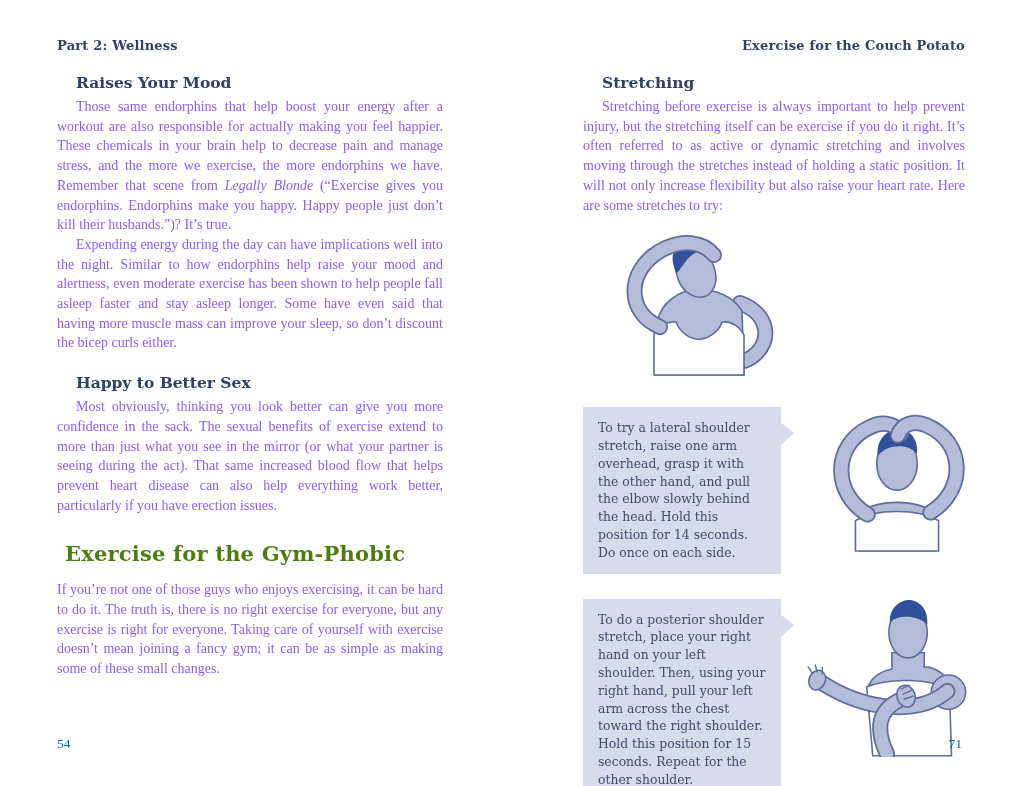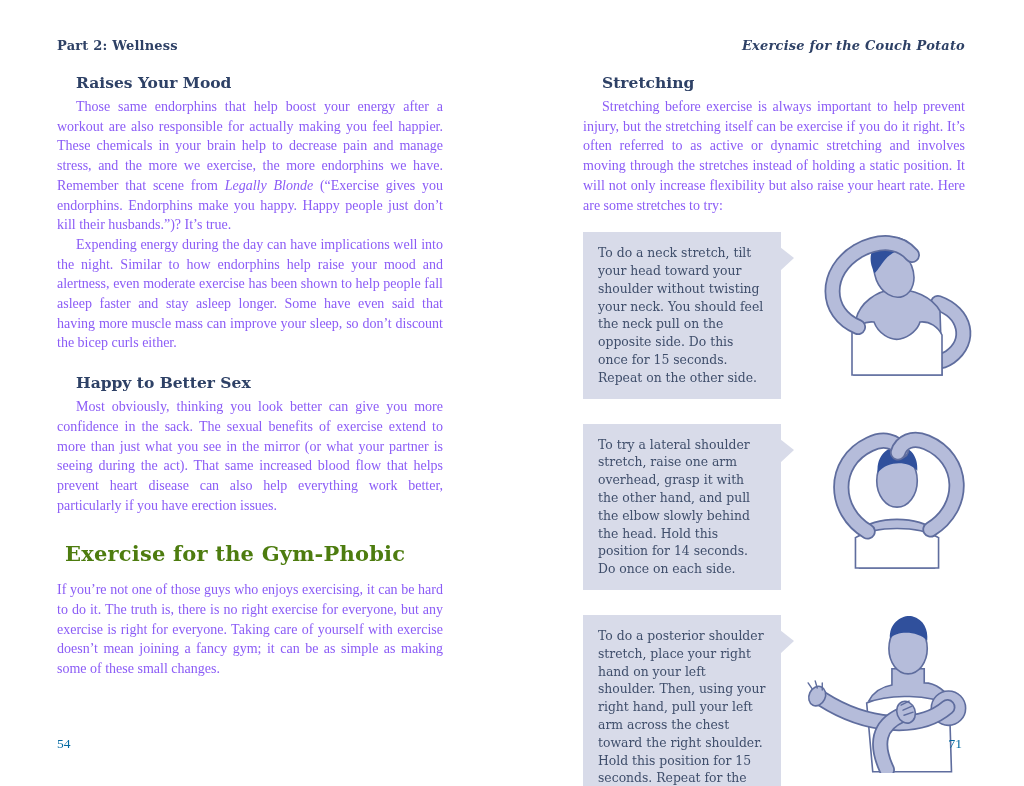--- a/index.html
+++ b/index.html
@@ -8,21 +8,21 @@
     font-family:"Liberation Serif", serif;color:#4a5874;overflow:hidden;
   }
   
   .col-left{position:absolute;left:57px;top:38px;width:386px;}
   .col-right{position:absolute;left:583px;top:38px;width:422px;}
   
   .running-header{
     font-family:"DejaVu Serif", serif;font-weight:bold;font-size:13px;
     color:#2e4166;letter-spacing:.2px;
   }
-  .running-header.right{text-align:right;padding-right:40px;font-style:italic;}
+  .running-header.right{text-align:right;padding-right:40px;}
   
   .section-heading{
     font-family:"DejaVu Serif", serif;font-weight:bold;font-size:15.5px;
     color:#2e4166;padding-left:19px;margin:20px 0 5px 0;
   }
   .chapter-heading{
     font-family:"DejaVu Serif", serif;font-weight:bold;font-size:21px;
     color:#4d7c0f;margin:26px 0 14px 8px;letter-spacing:.2px;
   }
   
@@ -83,24 +83,20 @@
     <p class="para">If you’re not one of those guys who enjoys exercising, it can be hard to do it. The truth is, there is no right exercise for everyone, but any exercise is right for everyone. Taking care of yourself with exercise doesn’t mean joining a fancy gym; it can be as simple as making some of these small changes.</p>
   </div>
 
   <div class="col-right">
     <div class="running-header right">Exercise for the Couch Potato</div>
 
     <div class="section-heading">Stretching</div>
     <p class="para indent">Stretching before exercise is always important to help prevent injury, but the stretching itself can be exercise if you do it right. It’s often referred to as active or dynamic stretching and involves moving through the stretches instead of holding a static position. It will not only increase flexibility but also raise your heart rate. Here are some stretches to try:</p>
 
     <div class="stretch-row first">
-      <div class="callout">
-        <span>To do a neck stretch, tilt your head toward your shoulder without twisting your neck. You should feel the neck pull on the opposite side. Do this once for 15 seconds. Repeat on the other side.</span>
-        <span class="callout-tail"></span>
-      </div>
       <div class="figure-wrap">
         <svg width="212" height="152" viewBox="0 0 212 150">
 
           <path class="limb-o" d="M144,76 C172,86 178,114 156,130 C146,137 134,136 126,128"></path>
           <path class="limb-f" d="M144,76 C172,86 178,114 156,130 C146,137 134,136 126,128"></path>
 
           <path class="skin" d="M62,92 C66,76 82,64 100,62 C120,62 138,70 146,84 L148,148 L60,148 Z"></path>
 
           <path class="tank" d="M58,148 L58,106 C64,98 72,94 80,95 C84,106 96,114 106,112 C116,110 124,102 126,95 C136,94 144,100 148,108 L148,148 Z"></path>
 

